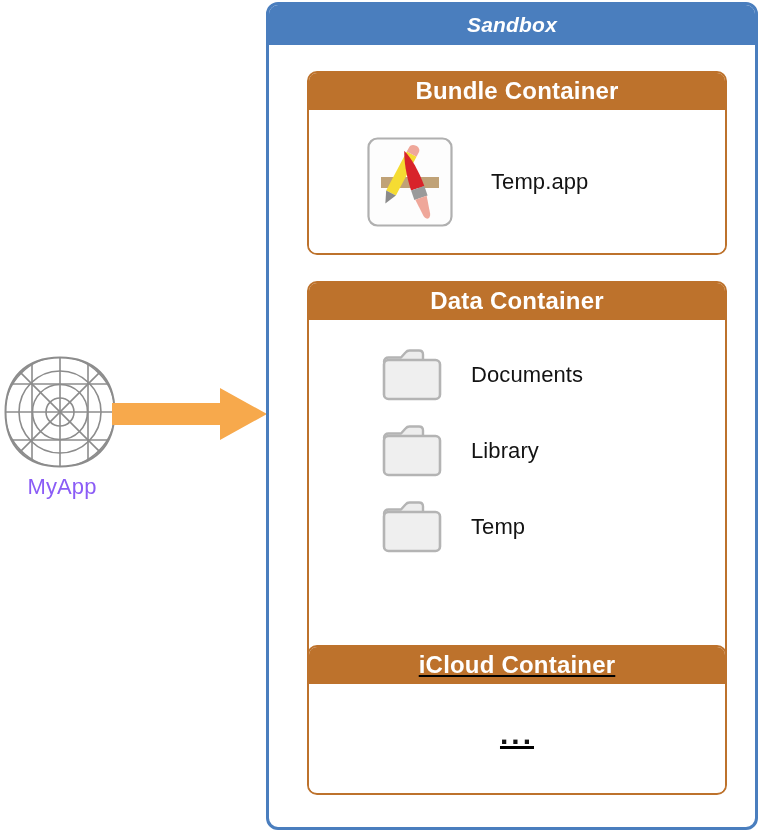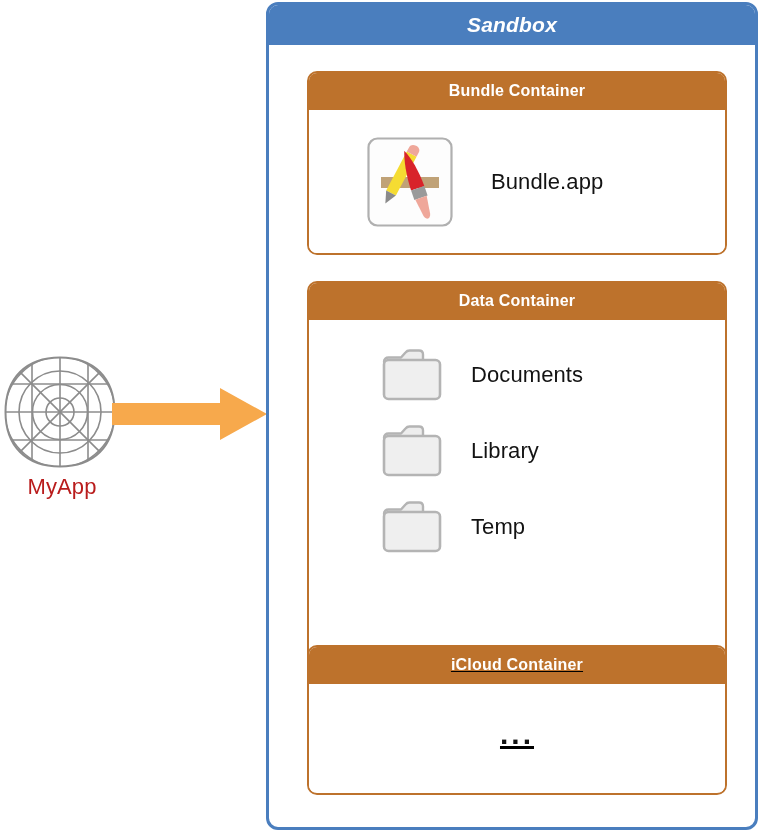--- a/index.html
+++ b/index.html
@@ -34,21 +34,21 @@
     width: 112px;
     height: 112px;
   }
   #app-source-label {
     position: absolute;
     left: 0px;
     top: 122px;
     width: 124px;
     text-align: center;
     font-size: 22px;
-    color: #b91c1c;
+    color: #8b5cf6;
     letter-spacing: 0.1px;
   }
 
   
   #flow-arrow {
     position: absolute;
     left: 112px;
     top: 386px;
     width: 158px;
     height: 56px;
@@ -97,21 +97,21 @@
   .container-head {
     background: #BD722C;
     height: 38px;
     display: flex;
     align-items: center;
     justify-content: center;
     margin: -1px -1px 0 -1px;
   }
   .container-head-title {
     color: #ffffff;
-    font-size: 16px;
+    font-size: 24px;
     font-weight: bold;
     letter-spacing: 0.2px;
   }
   .container-body {
     background: #ffffff;
   }
 
   
   #bundle-container { position: absolute; left: 38px; top: 26px;  width: 420px; height: 184px; }
   #data-container   { position: absolute; left: 38px; top: 236px; width: 420px; height: 386px; }
@@ -260,21 +260,21 @@
 
                 <path d="M49 12 C53.5 22, 56 34, 56.5 52 L42.5 52 C43 34, 45.5 22, 49 12 Z" fill="#D8232A"></path>
 
                 <rect x="42.5" y="52" width="14" height="10" fill="#9A9A9A"></rect>
 
                 <path d="M43.5 62 L55.5 62 L53 80 C52.4 82.6, 50.7 84, 49.5 84
                          C48.3 84, 46.6 82.6, 46 80 Z" fill="#EFA79A"></path>
               </g>
             </svg>
 
-            <span class="entry-label">Bundle.app</span>
+            <span class="entry-label">Temp.app</span>
           </div>
         </div>
       </div>
 
       <div id="data-container" class="container-card">
         <div class="container-head">
           <span class="container-head-title">Data Container</span>
         </div>
         <div id="data-body" class="container-body">
 

